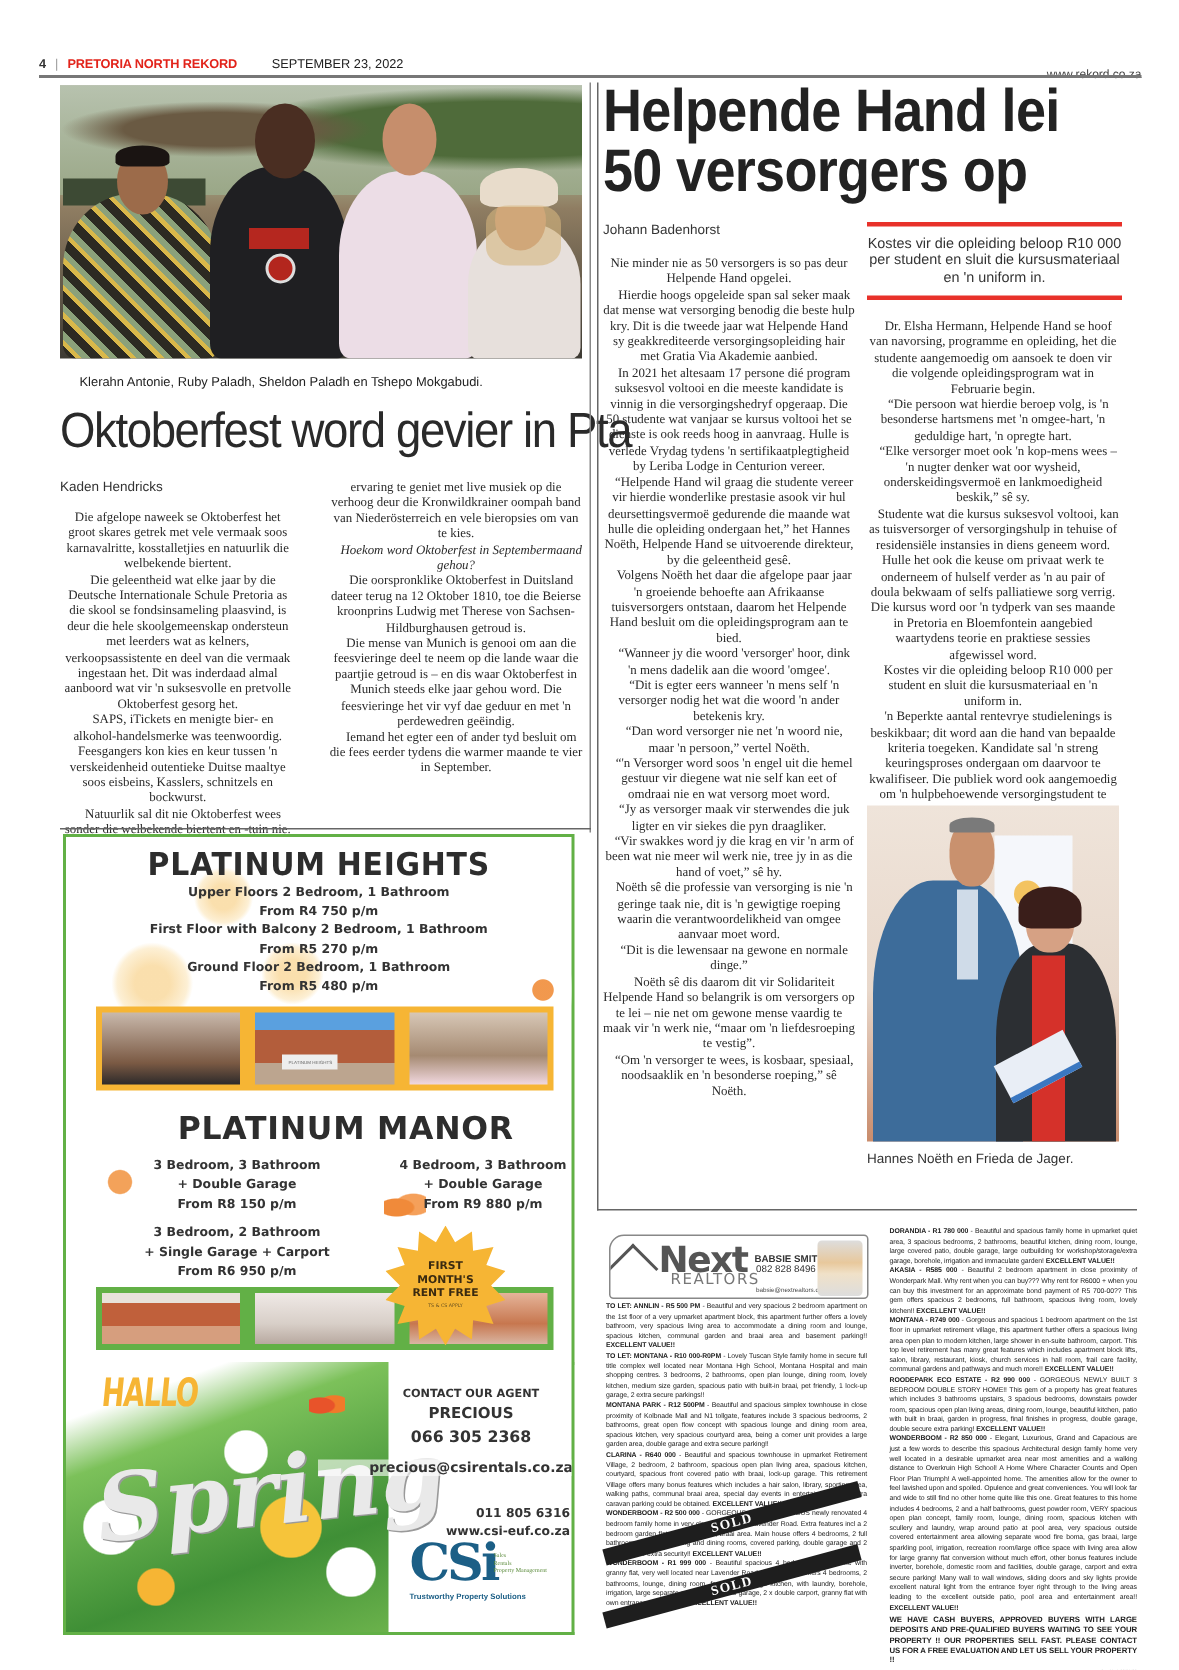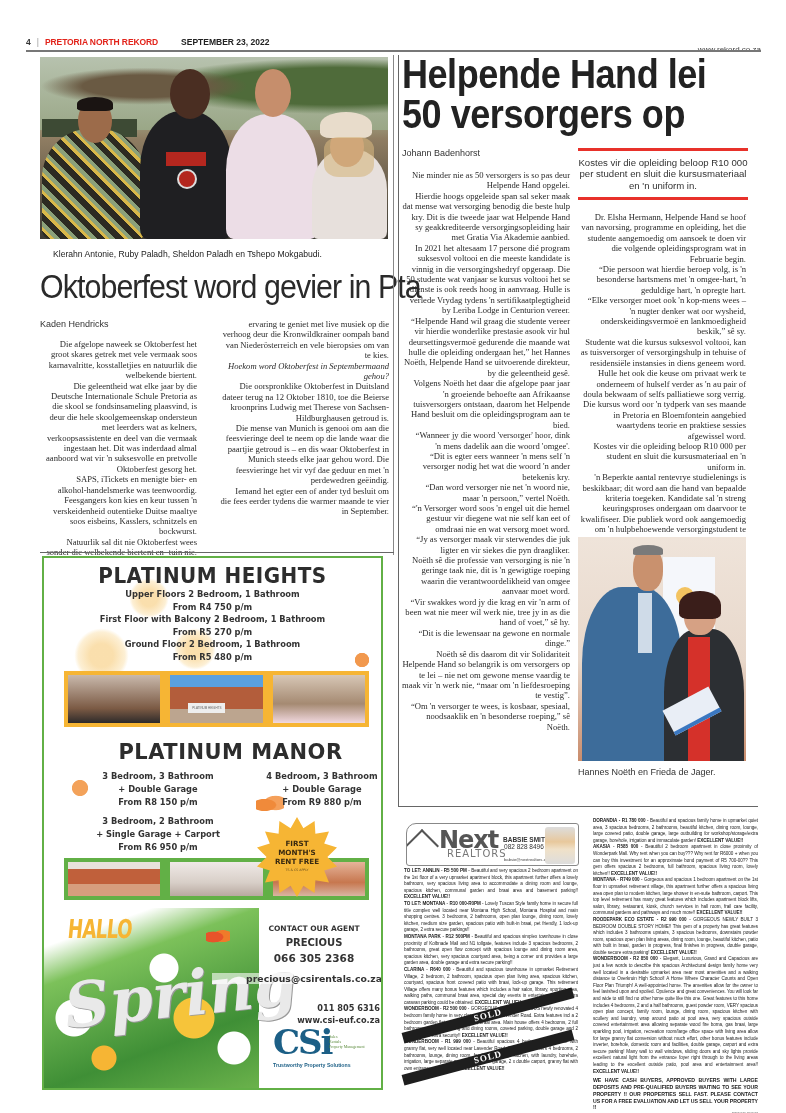--- a/index.html
+++ b/index.html
@@ -5,41 +5,41 @@
   * { box-sizing: border-box; margin: 0; padding: 0; }
   html, body { width: 786px; height: 1113px; background: #ffffff; overflow: hidden; }
   body { position: relative; font-family: "Liberation Serif", serif; color: #222; }
 
   
   .masthead { position: absolute; left: 26px; top: 35px; width: 735px; height: 14px;
     font-family: "Liberation Sans", sans-serif; font-size: 8.5px; display: flex; align-items: center; }
   .masthead .pg { color: #333; font-weight: bold; }
   .masthead .sep { color: #999; margin: 0 6px; }
   .masthead .paper { color: #e2231a; font-weight: bold; letter-spacing: -0.1px; }
-  .masthead .date { color: #222; font-weight: bold; margin-left: 3px; padding-left: 20px; }
+  .masthead .date { color: #222; font-weight: normal; margin-left: 3px; padding-left: 20px; }
   .masthead .site { margin-left: auto; color: #444; font-size: 8px; margin-top: 14px; }
   .rule-top { position: absolute; left: 26px; top: 50px; width: 735px; height: 1.5px; background: #777; }
 
   
   .photo1 { position: absolute; left: 40px; top: 57px; width: 348px; height: 182px; overflow: hidden;
     background: linear-gradient(180deg,#7c8a6a 0%,#a9b491 28%,#8f7d62 45%,#3d3a33 100%); }
   .photo1 .tree { position:absolute; left:0; top:0; width:100%; height:40%;
     background: radial-gradient(ellipse at 30% 40%, #6a5a43 0 18%, transparent 30%),
                 radial-gradient(ellipse at 85% 40%, #4f6b3a 0 30%, transparent 45%),
                 linear-gradient(180deg,#b7c2ae,#9aa787); }
   .photo1 .p { position:absolute; bottom:0; border-radius: 45% 45% 8% 8%; }
   .photo1 .head { position:absolute; border-radius:50%; }
   .caption1 { position: absolute; left: 49px; top: 247px; background: rgba(255,255,255,0.95);
     font-family: "Liberation Sans", sans-serif; font-size: 8.6px; color: #222; padding: 2px 4px; }
 
   .headline1 { position: absolute; left: 40px; top: 268px; font-family: "Liberation Sans", sans-serif;
     font-size: 33px; color: #2a2a2a; letter-spacing: -1px; transform: scaleX(0.92); transform-origin: left; white-space: nowrap; }
   .byline { font-family: "Liberation Sans", sans-serif; font-size: 9px; color: #333; }
   .byline1 { position: absolute; left: 40px; top: 319px; }
-  .col { position: absolute; font-size: 8.6px; line-height: 10.4px; text-align: right; color: #2a2a2a; }
+  .col { position: absolute; font-size: 8.6px; line-height: 10.4px; text-align: center; color: #2a2a2a; }
   .col p { text-indent: 7px; }
   .col p.first { text-indent: 0; }
   .col p.ital { font-style: italic; }
   .col1 { left: 40px; top: 339px; width: 157px; }
   .col2 { left: 219px; top: 319px; width: 170px; }
   .vrule { position: absolute; background: #888; width: 1px; }
 
   
   .headline2 { position: absolute; left: 402px; top: 54px; font-family: "Liberation Sans", sans-serif;
     font-weight: bold; font-size: 40px; line-height: 40px; color: #222; letter-spacing: -0.5px;
@@ -177,22 +177,22 @@
   <p class="first">Nie minder nie as 50 versorgers is so pas deur Helpende Hand opgelei.</p>
   <p>Hierdie hoogs opgeleide span sal seker maak dat mense wat versorging benodig die beste hulp kry. Dit is die tweede jaar wat Helpende Hand sy geakkrediteerde versorgingsopleiding hair met Gratia Via Akademie aanbied.</p>
   <p>In 2021 het altesaam 17 persone dié program suksesvol voltooi en die meeste kandidate is vinnig in die versorgingshedryf opgeraap. Die 50 studente wat vanjaar se kursus voltooi het se dienste is ook reeds hoog in aanvraag. Hulle is verlede Vrydag tydens 'n sertifikaatplegtigheid by Leriba Lodge in Centurion vereer.</p>
   <p>“Helpende Hand wil graag die studente vereer vir hierdie wonderlike prestasie asook vir hul deursettingsvermoë gedurende die maande wat hulle die opleiding ondergaan het,” het Hannes Noëth, Helpende Hand se uitvoerende direkteur, by die geleentheid gesê.</p>
   <p>Volgens Noëth het daar die afgelope paar jaar 'n groeiende behoefte aan Afrikaanse tuisversorgers ontstaan, daarom het Helpende Hand besluit om die opleidingsprogram aan te bied.</p>
   <p>“Wanneer jy die woord 'versorger' hoor, dink 'n mens dadelik aan die woord 'omgee'.</p>
   <p>“Dit is egter eers wanneer 'n mens self 'n versorger nodig het wat die woord 'n ander betekenis kry.</p>
   <p>“Dan word versorger nie net 'n woord nie, maar 'n persoon,” vertel Noëth.</p>
   <p>“'n Versorger word soos 'n engel uit die hemel gestuur vir diegene wat nie self kan eet of omdraai nie en wat versorg moet word.</p>
   <p>“Jy as versorger maak vir sterwendes die juk ligter en vir siekes die pyn draagliker.</p>
+  <p>“Vir swakkes word jy die krag en vir 'n arm of been wat nie meer wil werk nie, tree jy in as die hand of voet,” sê hy.</p>
   <p>Noëth sê die professie van versorging is nie 'n geringe taak nie, dit is 'n gewigtige roeping waarin die verantwoordelikheid van omgee aanvaar moet word.</p>
-  <p>“Vir swakkes word jy die krag en vir 'n arm of been wat nie meer wil werk nie, tree jy in as die hand of voet,” sê hy.</p>
   <p>“Dit is die lewensaar na gewone en normale dinge.”</p>
   <p>Noëth sê dis daarom dit vir Solidariteit Helpende Hand so belangrik is om versorgers op te lei – nie net om gewone mense vaardig te maak vir 'n werk nie, “maar om 'n liefdesroeping te vestig”.</p>
   <p>“Om 'n versorger te wees, is kosbaar, spesiaal, noodsaaklik en 'n besonderse roeping,” sê Noëth.</p>
 </div>
 
 <div class="col col4">
   <p>Dr. Elsha Hermann, Helpende Hand se hoof van navorsing, programme en opleiding, het die studente aangemoedig om aansoek te doen vir die volgende opleidingsprogram wat in Februarie begin.</p>
   <p>“Die persoon wat hierdie beroep volg, is 'n besonderse hartsmens met 'n omgee-hart, 'n geduldige hart, 'n opregte hart.</p>
   <p>“Elke versorger moet ook 'n kop-mens wees – 'n nugter denker wat oor wysheid, onderskeidingsvermoë en lankmoedigheid beskik,” sê sy.</p>
   <p>Studente wat die kursus suksesvol voltooi, kan as tuisversorger of versorgingshulp in tehuise of residensiële instansies in diens geneem word. Hulle het ook die keuse om privaat werk te onderneem of hulself verder as 'n au pair of doula bekwaam of selfs palliatiewe sorg verrig. Die kursus word oor 'n tydperk van ses maande in Pretoria en Bloemfontein aangebied waartydens teorie en praktiese sessies afgewissel word.</p>

